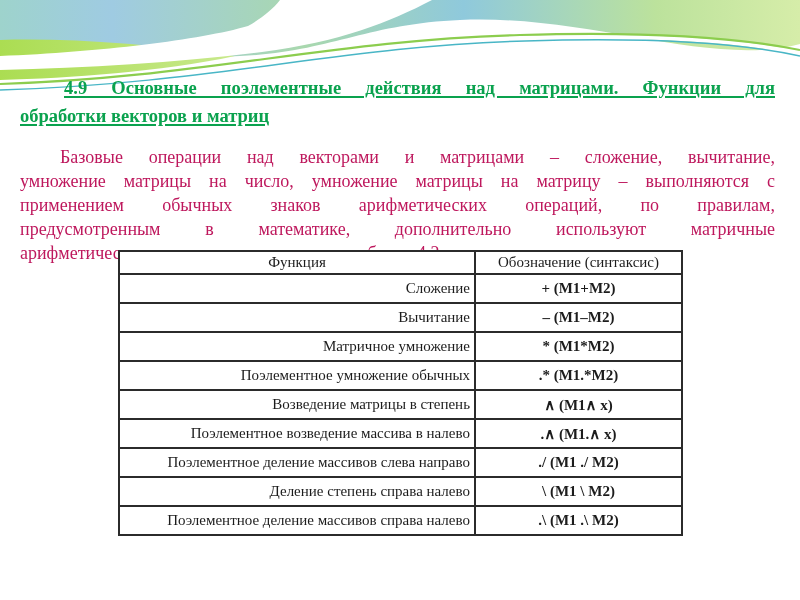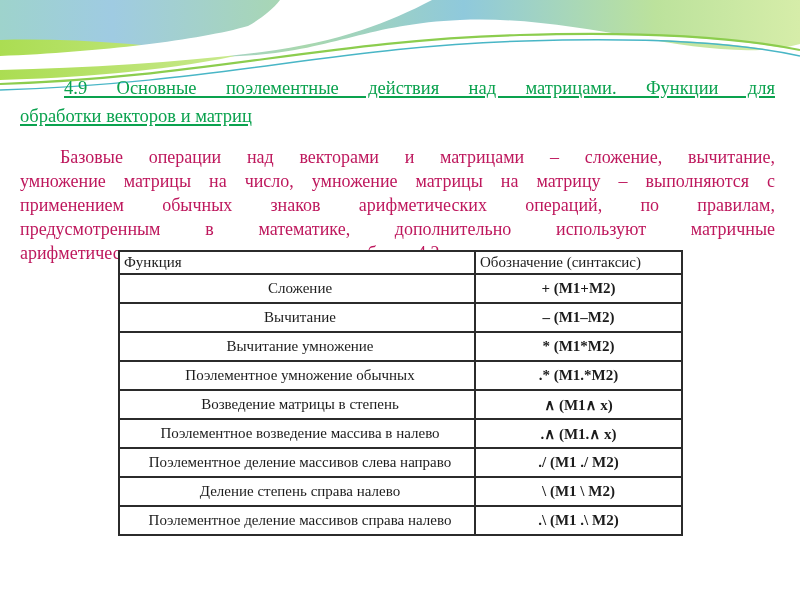--- a/index.html
+++ b/index.html
@@ -19,21 +19,21 @@
     top: 0; left: 0;
     width: 800px; height: 115px;
     display: block;
   }
 
   .title {
     position: absolute;
     left: 20px; right: 25px; top: 74px;
     color: #0AA24E;
     font-size: 18.5px;
-    font-weight: normal;
+    font-weight: bold;
     line-height: 28px;
     text-decoration: underline;
     text-decoration-thickness: 2px;
     text-underline-offset: 2px;
   }
   .title-line1 {
     display: block;
     text-align: justify;
     text-align-last: justify;
     text-indent: 44px;
@@ -65,27 +65,27 @@
     color: #1c1c1c;
     table-layout: fixed;
   }
   .mtable th, .mtable td {
     border: 2px solid #2b2b2b;
     background: #ffffff;
   }
   .mtable th {
     font-weight: normal;
     height: 16px;
-    text-align: left;
+    text-align: center;
     padding: 2px 4px;
   }
   .col-fn  { width: 356px; }
   .col-syn { width: 207px; }
   .mtable td.cell-fn {
-    text-align: center;
+    text-align: right;
     padding: 2px 4px 2px 10px;
     height: 29px;
   }
   .mtable td.cell-syn {
     text-align: center;
     font-weight: bold;
     padding: 2px 16px;
   }
 </style>
 </head>
@@ -144,21 +144,21 @@
     <tbody>
       <tr>
         <td class="cell-fn">Сложение</td>
         <td class="cell-syn">+ (M1+M2)</td>
       </tr>
       <tr>
         <td class="cell-fn">Вычитание</td>
         <td class="cell-syn">– (M1–M2)</td>
       </tr>
       <tr>
-        <td class="cell-fn">Вычитание умножение</td>
+        <td class="cell-fn">Матричное умножение</td>
         <td class="cell-syn">* (M1*M2)</td>
       </tr>
       <tr>
         <td class="cell-fn">Поэлементное умножение обычных</td>
         <td class="cell-syn">.* (M1.*M2)</td>
       </tr>
       <tr>
         <td class="cell-fn">Возведение матрицы в степень</td>
         <td class="cell-syn">∧ (M1∧ x)</td>
       </tr>

